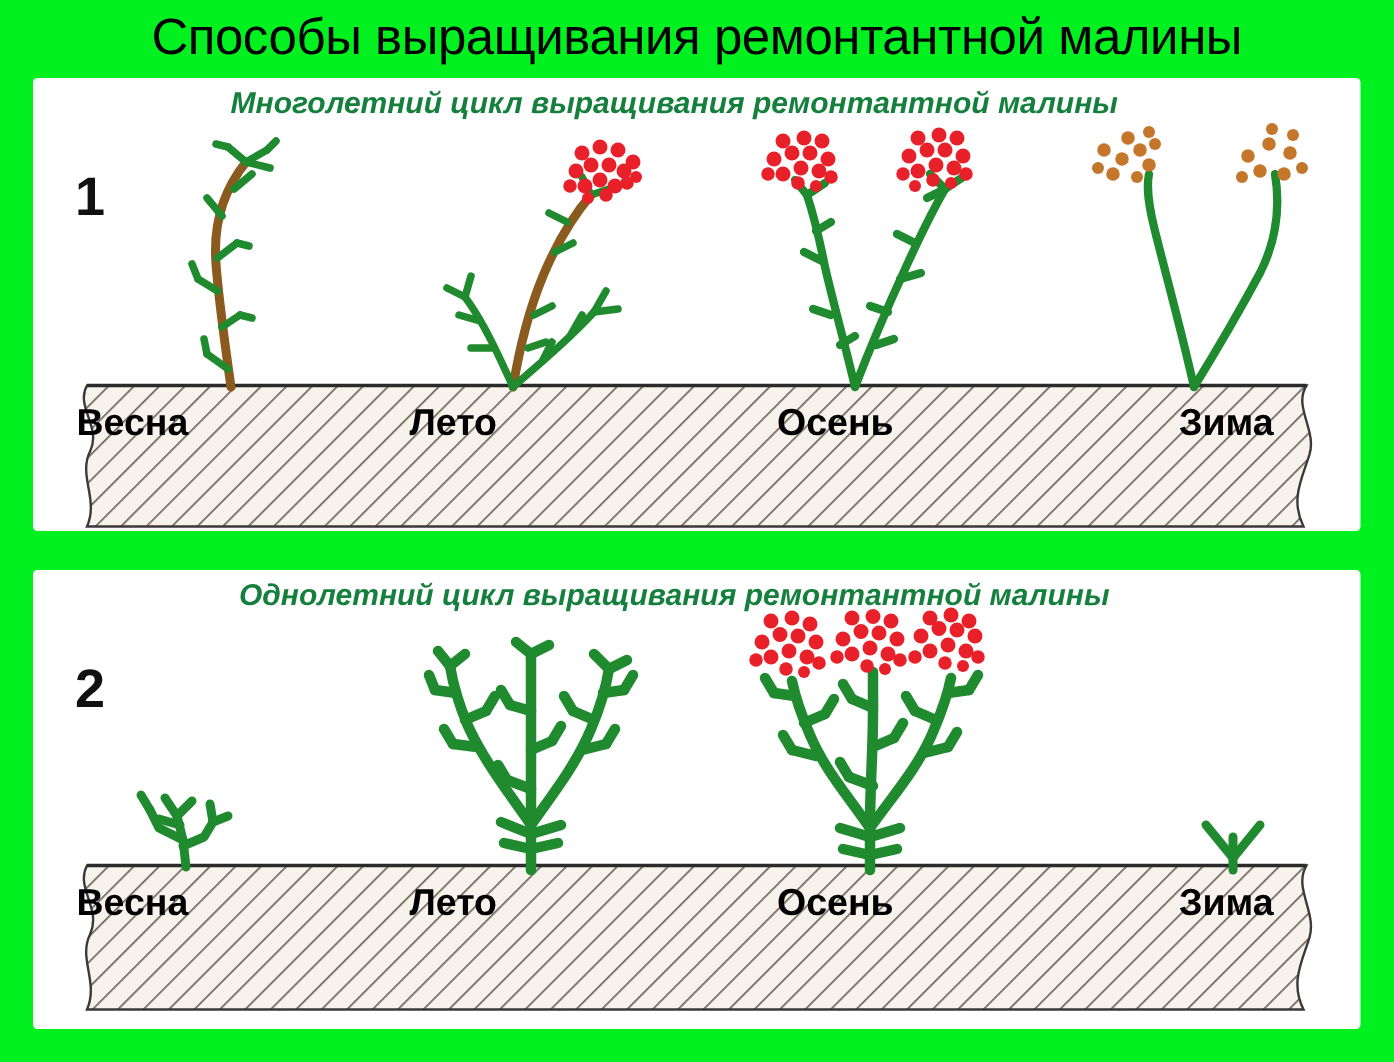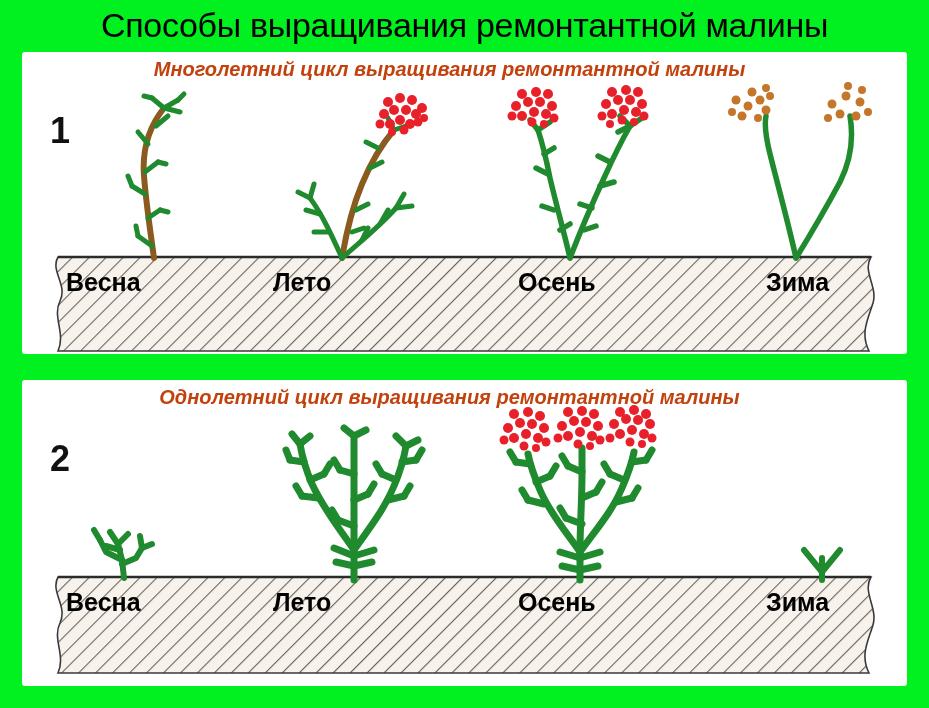--- a/index.html
+++ b/index.html
@@ -45,21 +45,21 @@
 
   .panel-subtitle {
     position: absolute;
     left: 0;
     top: 6px;
     width: 855px;
     text-align: center;
     font-size: 20px;
     font-style: italic;
     font-weight: bold;
-    color: #c2410c;
+    color: #15803d;
     font-family: "Liberation Sans", sans-serif;
     white-space: nowrap;
   }
 
   .panel-number {
     position: absolute;
     left: 28px;
     font-size: 36px;
     font-weight: bold;
     color: #111111;
@@ -81,24 +81,24 @@
   .season-label {
     position: absolute;
     font-size: 25px;
     font-weight: bold;
     color: #000000;
     white-space: nowrap;
     z-index: 5;
   }
   .s1 { top: 216px; }
   .s2 { top: 208px; }
-  .sx0 { left: 44px; }
+  .sx0 { left: 29px; }
   .sx1 { left: 251px; }
   .sx2 { left: 468px; margin-left: 28px; }
-  .sx3 { left: 744px; }
+  .sx3 { left: 764px; }
 
   
   .stage {
     position: absolute;
     z-index: 4;
   }
   .stage svg { display: block; overflow: visible; }
 </style>
 </head>
 <body>

